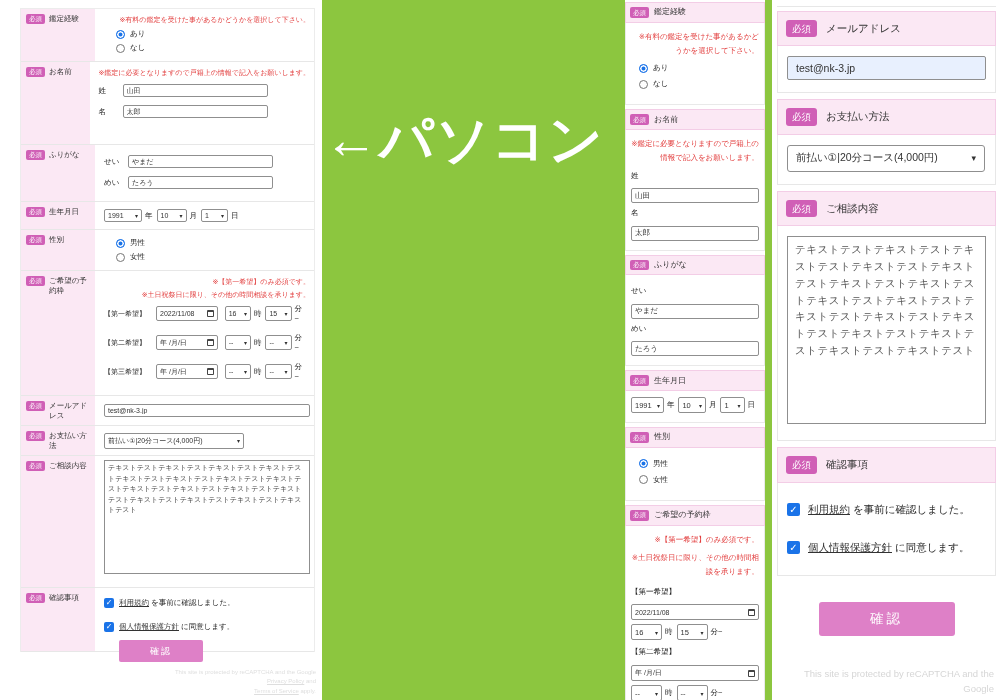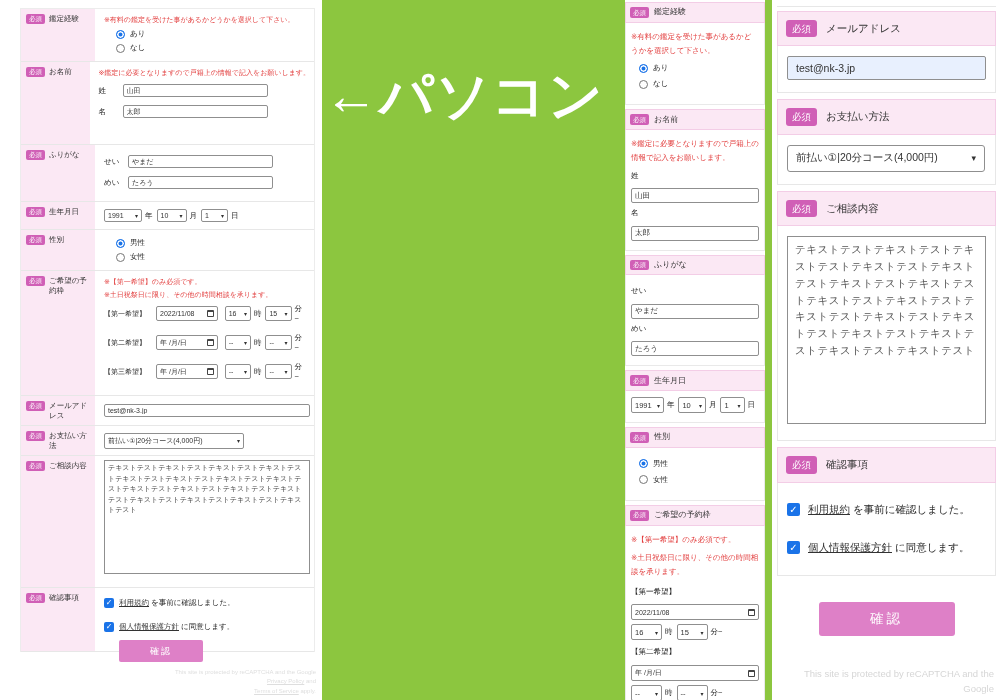--- a/index.html
+++ b/index.html
@@ -4,21 +4,21 @@
 <style>
   * { margin:0; padding:0; box-sizing:border-box; }
   body { font-family:"Liberation Sans","DejaVu Sans",sans-serif; }
   .stage { position:relative; width:1000px; height:700px; overflow:hidden; background:#fff; }
 
   
   .badge { display:inline-block; background:#d05fb6; color:#fff; border-radius:2px; line-height:1.2; flex:none; }
   .badge.s { font-size:6.5px; padding:1px 3px; margin-right:4px; }
   .badge.m { font-size:6.5px; padding:1.5px 3px; margin-right:5px; }
   .badge.l { font-size:9.5px; padding:3px 6px; margin-right:9px; border-radius:3px; }
-  .note { color:#e23d3d; font-size:7px; margin:2px 0 3px; white-space:nowrap; }
+  .note { color:#e23d3d; font-size:7px; margin:2px 0 3px; white-space:nowrap;text-align:right; }
   .radio { display:inline-block; width:9px; height:9px; border:1px solid #767676; border-radius:50%; background:#fff; flex:none; }
   .radio.on { border-color:#1a73e8; background:#1a73e8; box-shadow:inset 0 0 0 1.5px #fff; }
   .opt { font-size:7.5px; margin-left:5px; color:#222; }
   .cb { display:inline-block; width:10px; height:10px; background:#1a73e8; border-radius:2px; color:#fff; font-size:8px; line-height:10px; text-align:center; flex:none; }
   .cb.l { width:13px; height:13px; font-size:10px; line-height:13px; }
   .link { text-decoration:underline; color:#333; cursor:pointer; }
   .ti { border:1px solid #8f8f8f; border-radius:2px; height:13px; font-size:7px; padding:0 3px; background:#fff; font-family:inherit; color:#333; }
   .sel, .date { display:inline-flex; align-items:center; justify-content:space-between; border:1px solid #8f8f8f; border-radius:2px; background:#fff; font-size:7px; padding:0 3px; height:13px; color:#333; cursor:pointer; }
   .chev { font-size:6px; color:#333; margin-left:2px; }
   .cal-icon { width:7px; height:7px; border:1px solid #444; border-top-width:2.5px; border-radius:1px; flex:none; }
@@ -40,21 +40,21 @@
   .pc-ta { width:206px; height:114px; border:1px solid #8f8f8f; font-size:7px; font-family:inherit; resize:none; padding:2px 3px; line-height:1.5; color:#444; }
   .cb-row { display:flex; align-items:center; margin:6px 0 14px; }
   .cb-text { font-size:7.5px; margin-left:5px; color:#222; }
   .pc-btn { display:block; margin:8px auto 0; width:84px; height:22px; background:#de80c7; color:#fff; border:none; border-radius:2px; font-size:9px; font-family:inherit; letter-spacing:2px; cursor:pointer; }
   .pc-foot { position:absolute; right:6px; bottom:4px; text-align:right; font-size:6px; color:#dedede; line-height:1.55; }
   .pc-foot .link { color:#dedede; }
 
   
   .green { position:absolute; left:322px; top:0; width:303px; height:700px; background:#8cc63f; }
   .strip { position:absolute; left:765px; top:0; width:7px; height:700px; background:#8cc63f; }
-  .big { position:absolute; color:#fff; font-weight:bold; font-size:54px; white-space:nowrap; letter-spacing:1px; }
+  .big { position:absolute; color:#fff; font-weight:bold; font-size:54px; white-space:nowrap; letter-spacing:1px;margin-top:44px; }
   .big.pcl { left:2px; top:60px; }
   .big.spl { left:54px; top:464px; }
 
   
   .sp1 { position:absolute; left:625px; top:0; width:140px; height:700px; background:#fff; padding-top:2px; overflow:hidden; }
   .m-gap { height:4px; }
   .m1-head { background:#fbe8f4; border:1px solid #f3cde6; padding:4px 4px; display:flex; align-items:center; }
   .m1-head .flab { font-size:8px; }
   .m1-body { border:1px solid #e9e9e9; border-top:none; padding:6px 5px 9px; background:#fff; }
   .m1-body .note { white-space:normal; line-height:1.9; font-size:7.5px; margin:1px 0 4px; }

